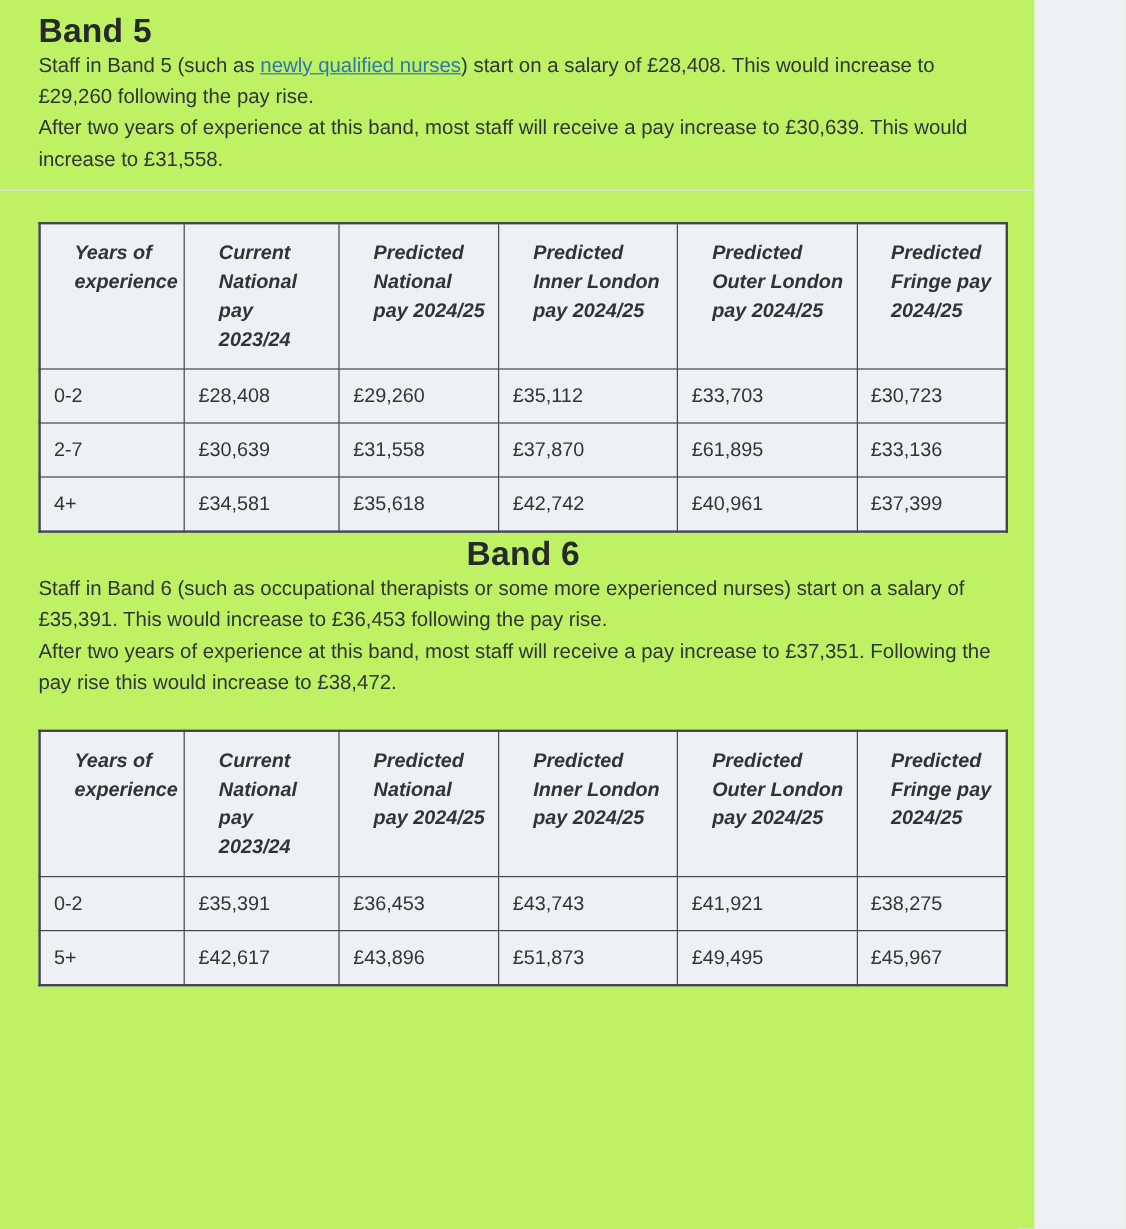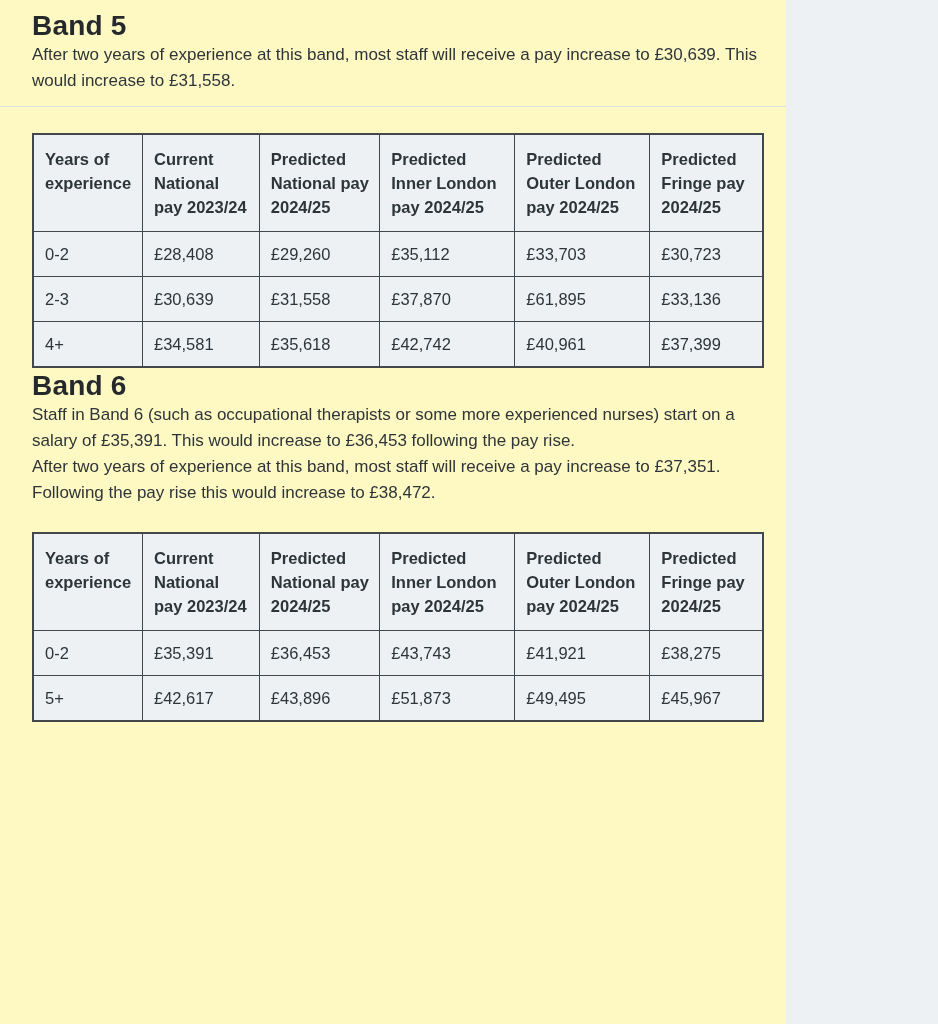--- a/index.html
+++ b/index.html
@@ -3,40 +3,40 @@
 <meta charset="utf-8">
 <style>
   * { box-sizing: border-box; margin: 0; padding: 0; }
   html, body {
     width: 938px;
     background: #edf1f4;
     font-family: "Liberation Sans", sans-serif;
     color: #2e3539;
   }
   .page {
-    width: 786px;
+    width: 862px;
     min-height: 1024px;
     padding: 8px 22px 14px 32px;
-    background: #fef9c3;
+    background: #bef264;
   }
   h1.band-heading {
     font-size: 28px;
     font-weight: bold;
     color: #25292c;
     letter-spacing: 0.2px;
     margin: 2px 0 0 0;
   }
   p.body-text {
     font-size: 17px;
     line-height: 26px;
     color: #2e3539;
     margin: 0;
   }
   .mt-30 { margin-top: 30px; }
-  .mt-20 { margin-top: 20px; }
+  .mt-20 { margin-top: 20px; text-align: center; }
   .mt-26 { margin-top: 26px; }
   a.text-link {
     color: #2e76b2;
     text-decoration: underline;
     cursor: pointer;
   }
   hr.faint-divider {
     border: none;
     border-top: 1px solid #dbe0e4;
     margin: 12px -22px 11px -32px;
@@ -51,39 +51,41 @@
   table.pay-table th, table.pay-table td {
     border: 1.6px solid #42474b;
     text-align: left;
     vertical-align: top;
     font-size: 16.5px;
     line-height: 24px;
     color: #2e3539;
   }
   table.pay-table th {
     font-weight: bold;
-    padding: 12px 10px 12px 11px;
+    padding: 12px 10px 12px 28px;
+    font-style: italic;
   }
   table.pay-table td {
     padding: 10px 10px 10px 11px;
   }
   col.c1 { width: 15%; }
   col.c2 { width: 16%; }
   col.c3 { width: 16.5%; }
   col.c4 { width: 18.5%; }
   col.c5 { width: 18.5%; }
   col.c6 { width: 15.5%; }
 </style>
 </head>
 <body>
 
 <div class="page">
 
   <h1 class="band-heading">Band 5</h1>
 
+  <p class="body-text mt-30"><span>Staff in Band 5 (such as </span><a class="text-link">newly qualified nurses</a><span>) start on a salary of £28,408. This would increase to £29,260 following the pay rise.</span></p>
 
   <p class="body-text mt-30">After two years of experience at this band, most staff will receive a pay increase to £30,639. This would increase to £31,558.</p>
 
   <hr class="faint-divider">
 
 
   <table class="pay-table mt-26">
     <colgroup>
       <col class="c1">
         <col class="c2">
@@ -105,21 +107,21 @@
     <tbody>
       <tr>
         <td>0-2</td>
         <td>£28,408</td>
         <td>£29,260</td>
         <td>£35,112</td>
         <td>£33,703</td>
         <td>£30,723</td>
       </tr>
       <tr>
-        <td>2-3</td>
+        <td>2-7</td>
         <td>£30,639</td>
         <td>£31,558</td>
         <td>£37,870</td>
         <td>£61,895</td>
         <td>£33,136</td>
       </tr>
       <tr>
         <td>4+</td>
         <td>£34,581</td>
         <td>£35,618</td>

